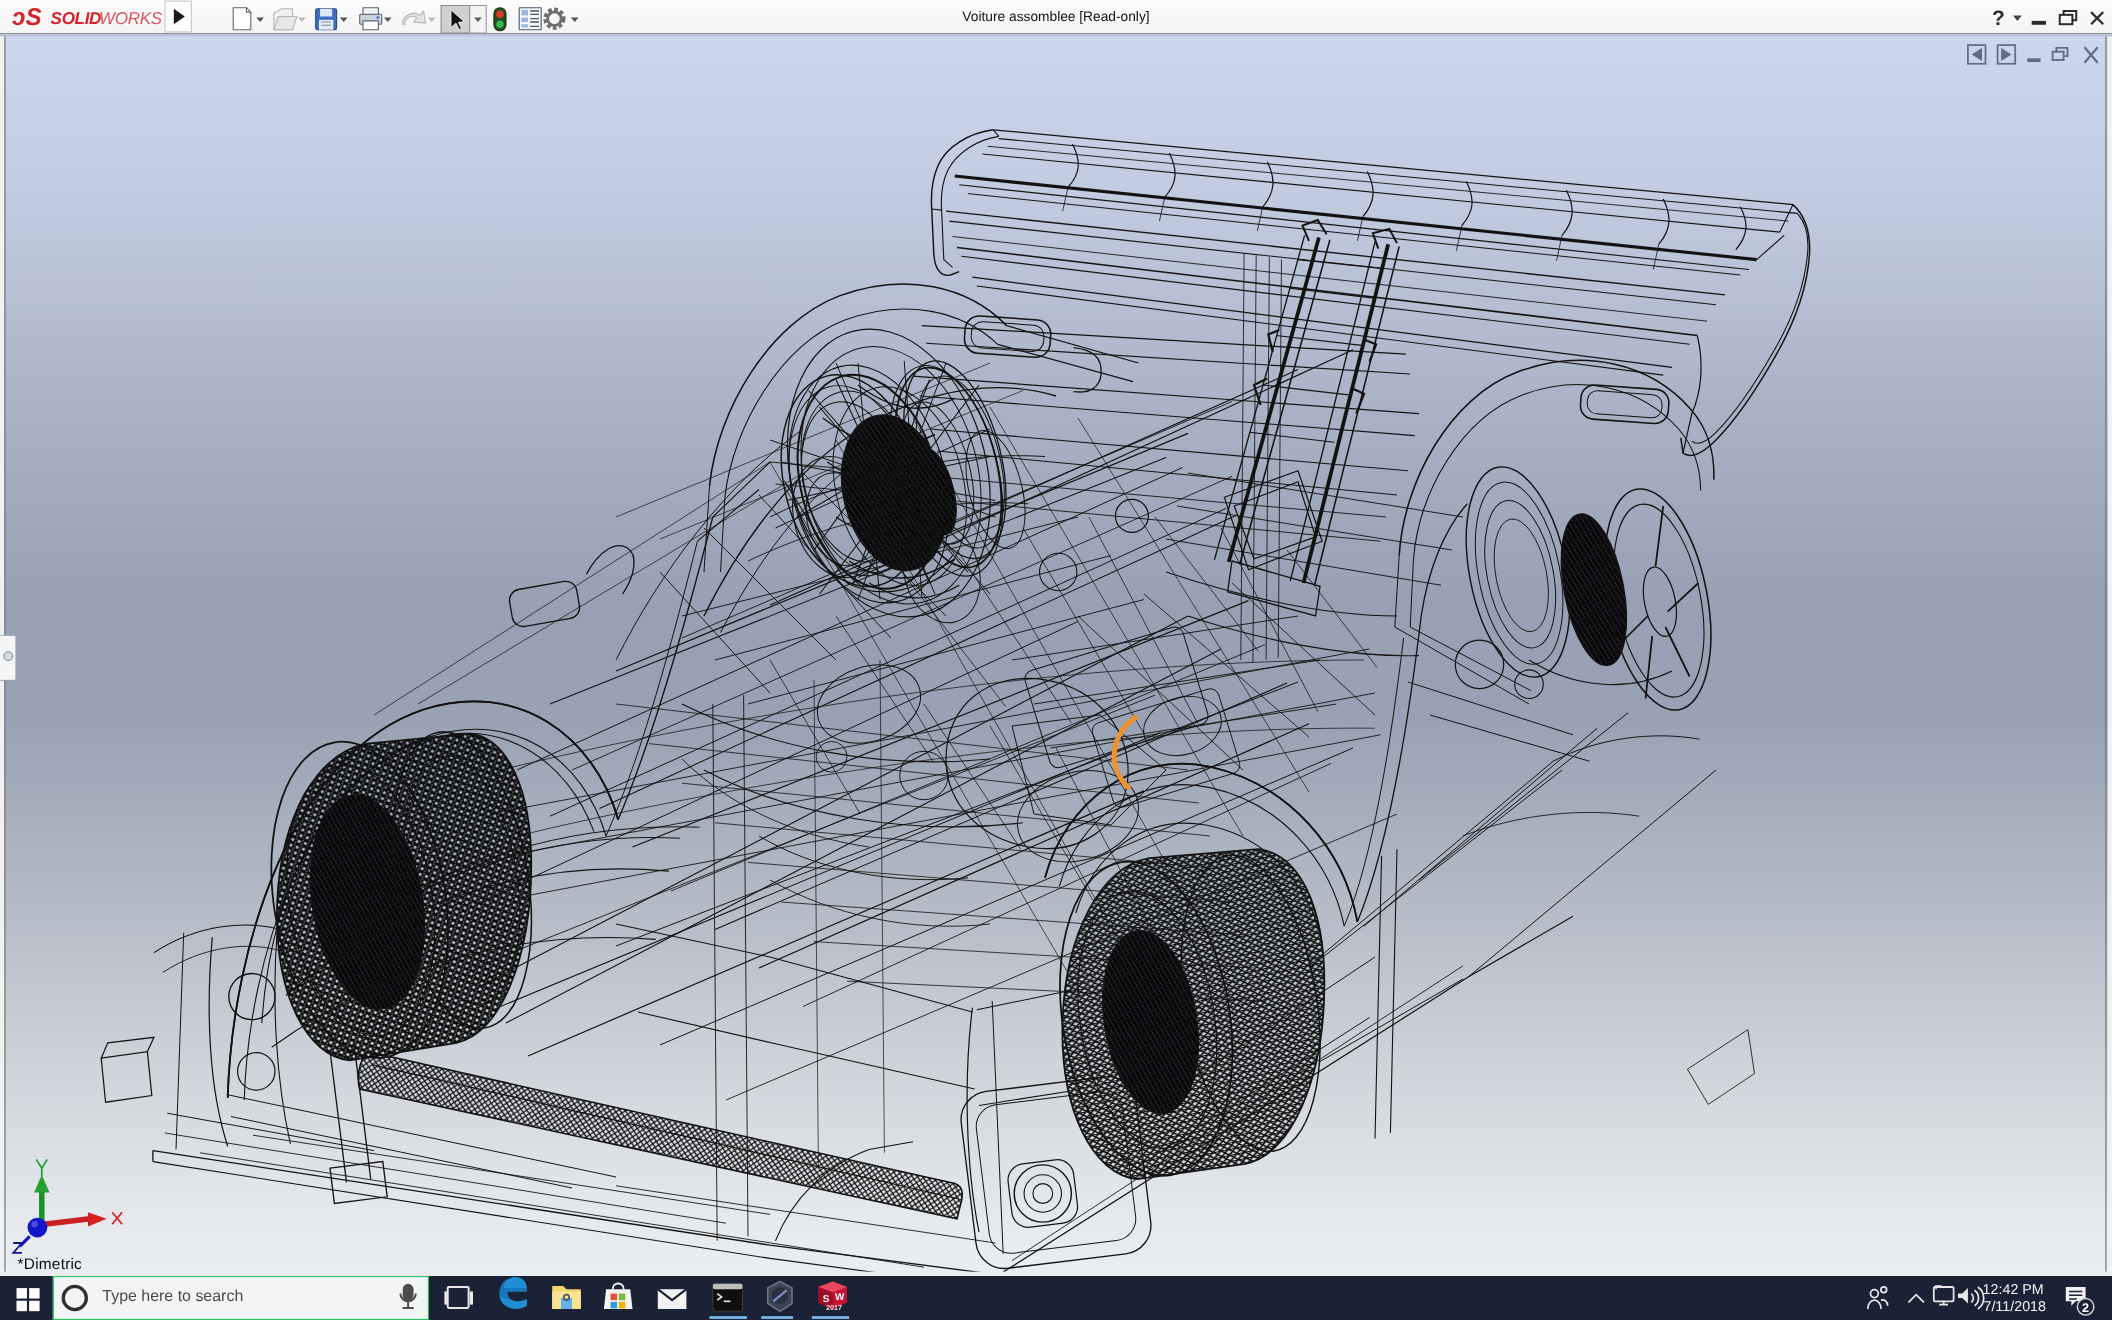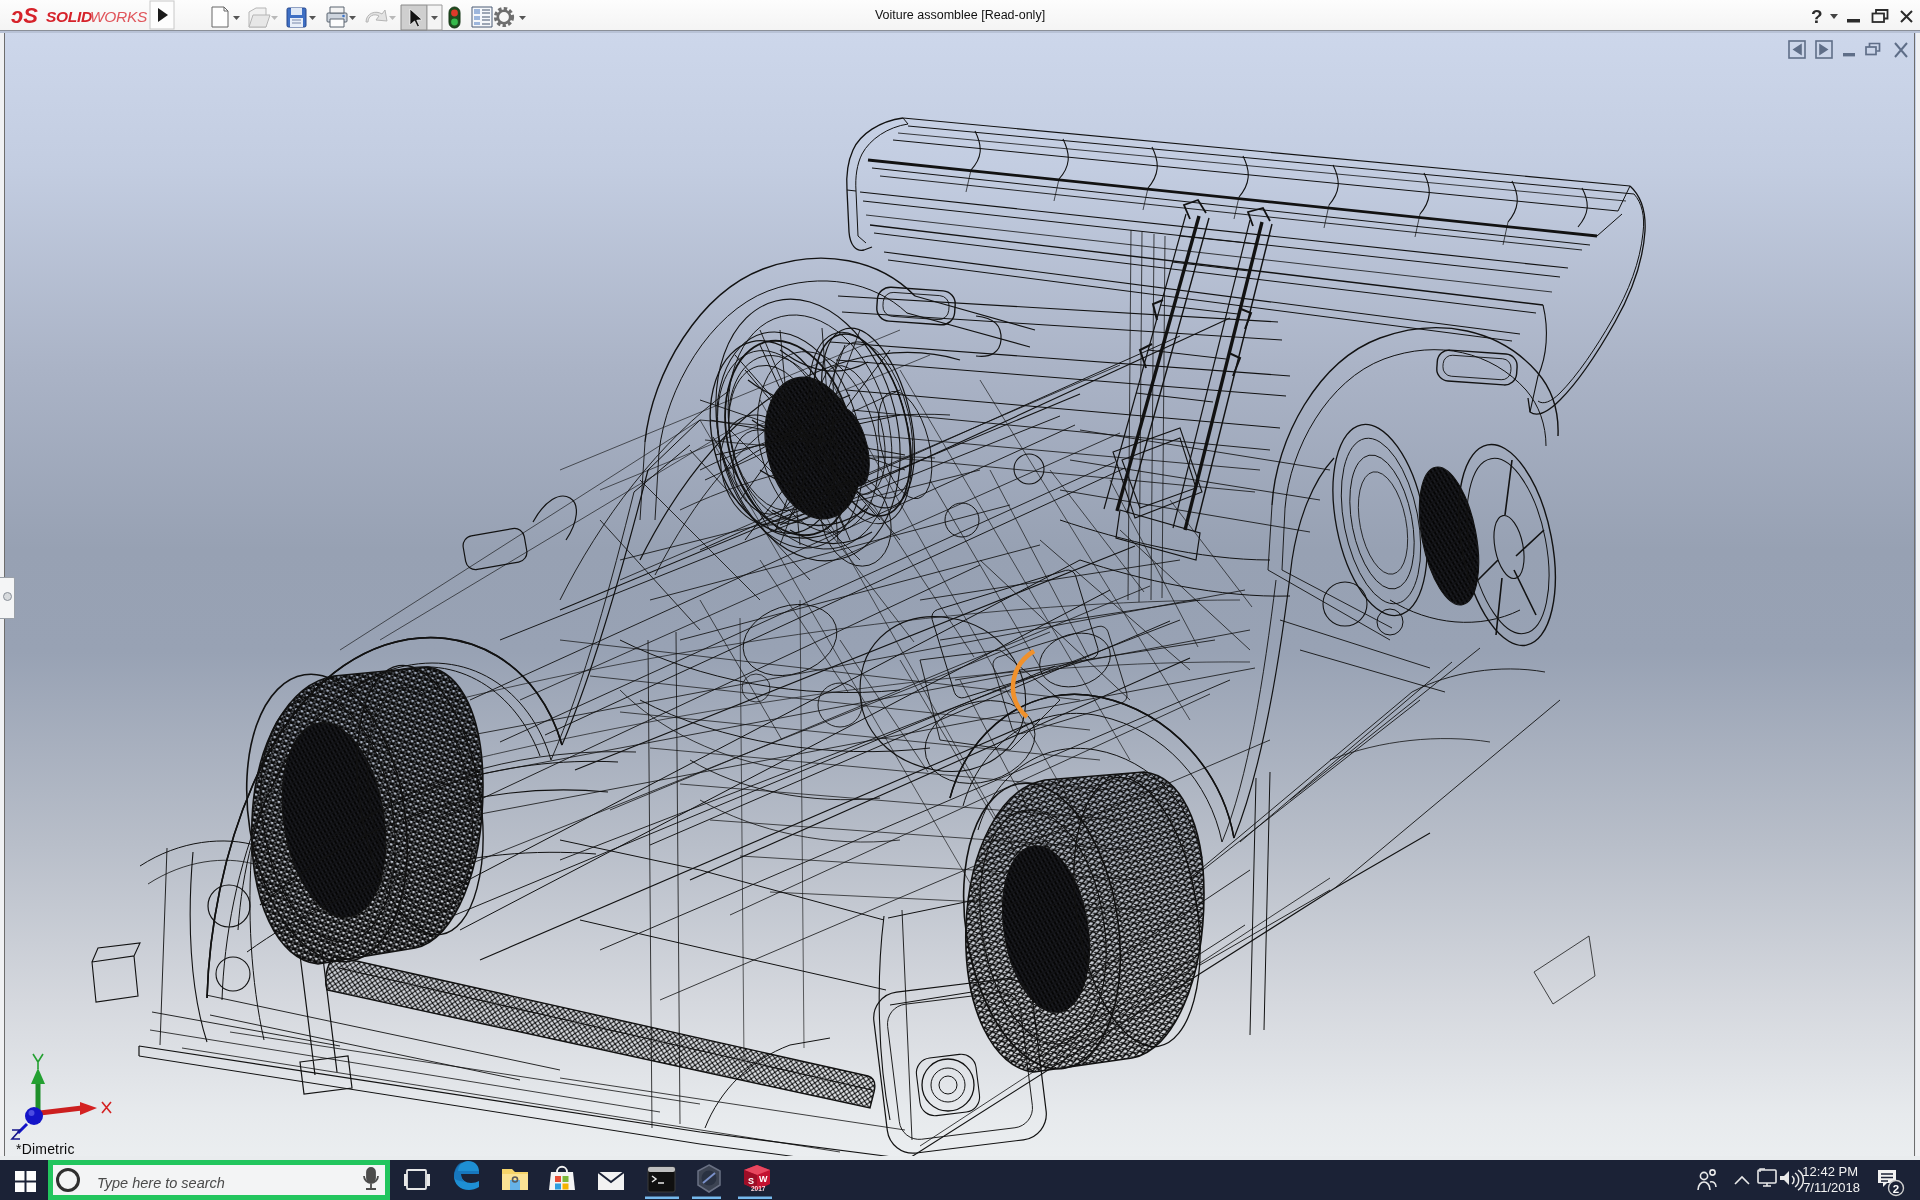--- a/index.html
+++ b/index.html
@@ -21,21 +21,21 @@
   #vlT2{left:0;top:31px;width:1920px;height:2px;background:#a9b4c8;}
   
   #sidetab{position:absolute;left:0px;top:577px;width:14px;height:40px;background:#f4f5f6;
     border:1px solid #9aa0a8;border-left:none;border-radius:0 2px 2px 0;}
   #sidetab i{position:absolute;left:3px;top:14px;width:7px;height:7px;border:1px solid #8a9099;border-radius:50%;background:#d7dadd;}
   
   #titlebar{position:absolute;left:0;top:0;width:1920px;height:30px;background:linear-gradient(#fdfdfd,#f4f4f4);}
   #title{position:absolute;left:0;top:0;width:100%;text-align:center;font-size:12.5px;color:#111;line-height:30px;}
   
   #taskbar{position:absolute;left:0;top:1160px;width:1920px;height:40px;background:#1b2236;}
-  #search{position:absolute;left:48px;top:1160px;width:342px;height:40px;background:#f3f4f5;border:5px solid #22c55e;box-sizing:border-box;font-style:italic;}
+  #search{position:absolute;left:48px;top:1160px;width:342px;height:40px;background:#f3f4f5;border:1px solid #22c55e;box-sizing:border-box;}
   #search span{position:absolute;left:44px;top:10px;font-size:14.5px;color:#4a4a4a;}
   #dimetric{position:absolute;left:16px;top:1141px;font-size:14px;font-weight:normal;color:#0b0b0b;letter-spacing:0.2px;}
 </style>
 </head>
 <body>
 <div id="stage">
   <div id="viewport"></div>
   <svg id="carsvg" viewBox="0 0 1920 1200">
 
   <defs>

